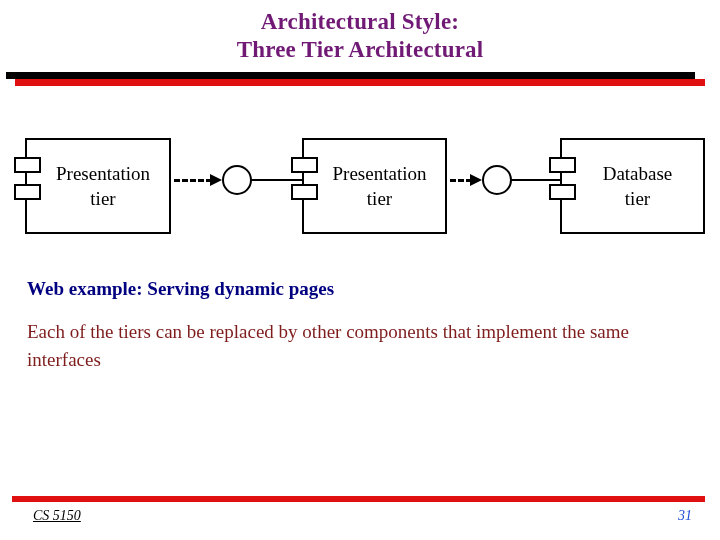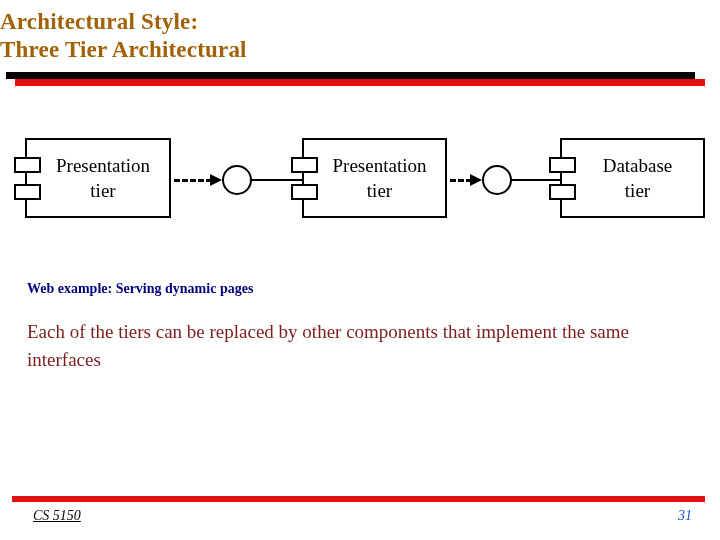--- a/index.html
+++ b/index.html
@@ -15,22 +15,22 @@
     overflow: hidden;
     font-family: "Liberation Serif", "DejaVu Serif", serif;
   }
 
   
   .title {
     position: absolute;
     left: 0;
     top: 8px;
     width: 720px;
-    text-align: left;
-    color: #a16207;
+    text-align: center;
+    color: #701a75;
     font-weight: bold;
     font-size: 23px;
     line-height: 28px;
     letter-spacing: 0.2px;
   }
   .title-line { display: block; }
 
   
   .bar-black {
     position: absolute;
@@ -53,21 +53,21 @@
   .diagram {
     position: absolute;
     left: 0;
     top: 130px;
     width: 720px;
     height: 110px;
   }
   .component {
     position: absolute;
     top: 8px;
-    height: 80px;
+    height: 96px;
     border: 2px solid #000000;
     box-sizing: border-box;
     background: #ffffff;
   }
   .component .label {
     position: absolute;
     left: 0;
     top: 0;
     width: 100%;
     height: 100%;
@@ -140,21 +140,21 @@
     border-left: 12px solid #000000;
   }
 
   
   .subhead {
     position: absolute;
     left: 27px;
     top: 277px;
     color: #000080;
     font-weight: bold;
-    font-size: 14px;
+    font-size: 19px;
     line-height: 24px;
   }
   .body-text {
     position: absolute;
     left: 27px;
     top: 318px;
     width: 610px;
     color: #7f1d1d;
     font-size: 19px;
     line-height: 28px;

